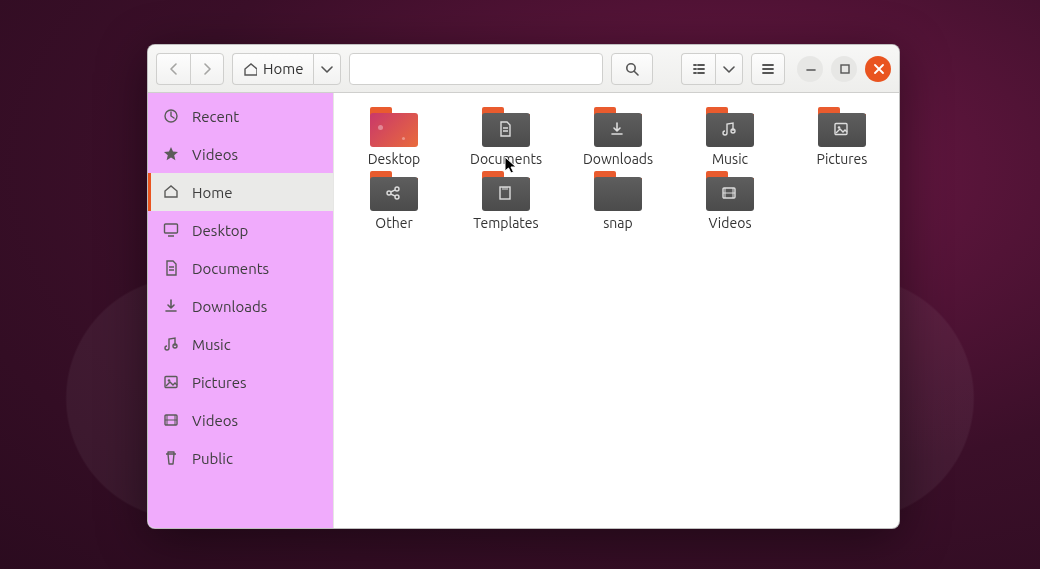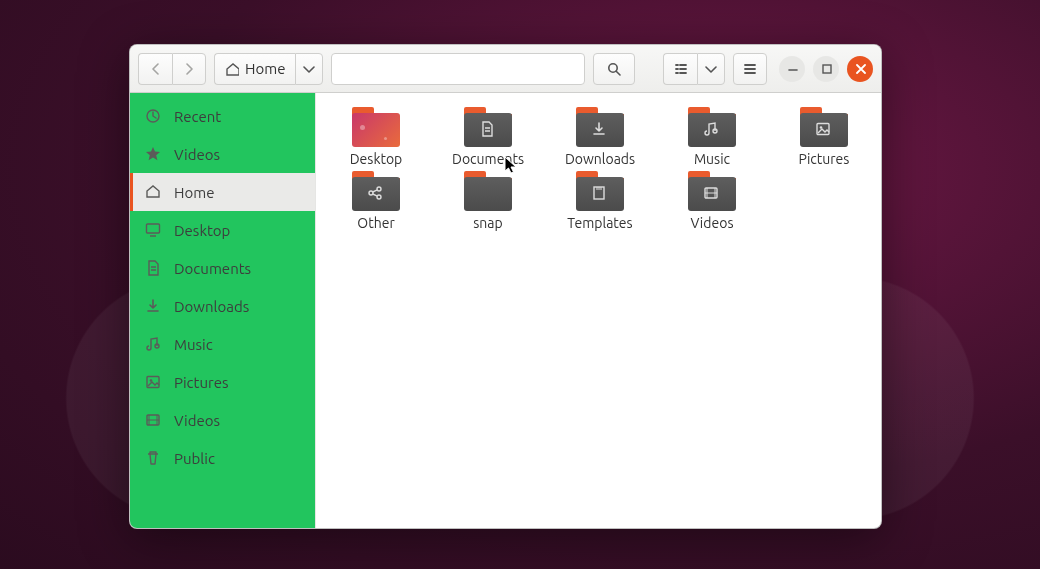--- a/index.html
+++ b/index.html
@@ -10,21 +10,21 @@
     font-size: 15px;
     color: #333;
     background:
       radial-gradient(circle at 18% 70%, rgba(255,255,255,0.05) 0, rgba(255,255,255,0.05) 120px, transparent 122px),
       radial-gradient(circle at 82% 70%, rgba(255,255,255,0.05) 0, rgba(255,255,255,0.05) 120px, transparent 122px),
       radial-gradient(ellipse at 70% 30%, #6e1846 0%, #3b0f29 55%, #2b0b1f 100%);
   }
 
   .window {
     position: absolute;
-    left: 129px; top: 44px;
+    left: 147px; top: 44px;
     width: 753px; height: 485px;
     background: #fff;
     border: 1px solid rgba(0,0,0,.25);
     border-radius: 8px;
     box-shadow: 0 10px 50px rgba(0,0,0,.45);
     overflow: hidden;
     display: flex;
     flex-direction: column;
     justify-content: center;
   }
@@ -75,21 +75,21 @@
   }
   .win-ctrl svg { width:11px; height:11px; }
   .win-ctrl.close { background:#e95420; color:#fff; }
 
   
   .body { flex:1; display:flex; overflow:hidden; }
 
   .sidebar {
     width: 186px;
     border-right: 1px solid #e6e6e4;
-    background:#22c55e;
+    background:#f0abfc;
     display:flex; flex-direction:column;
     padding-top: 4px;
   }
   .side-items { flex:1; overflow:auto; }
   .side-item {
     display:flex; align-items:center; gap:12px;
     height:38px; padding:0 14px;
     color:#3d3d3d;
   }
   .side-item .ic { width:18px; display:flex; justify-content:center; color:#5b5b59; }
@@ -490,37 +490,37 @@
                   </svg>
                 </span>
               </div>
             </div>
             <span class="label">Other</span>
           </div>
           <div class="item">
             <div class="folder">
               <div class="tab"></div>
               <div class="line"></div>
+              <div class="body">
+                <span class="glyph">
+                  <svg width="18" height="18">
+                    <use href="#i-template"></use>
+                  </svg>
+                </span>
+              </div>
+            </div>
+            <span class="label">Templates</span>
+          </div>
+          <div class="item">
+            <div class="folder">
+              <div class="tab"></div>
+              <div class="line"></div>
               <div class="body"></div>
             </div>
             <span class="label">snap</span>
-          </div>
-          <div class="item">
-            <div class="folder">
-              <div class="tab"></div>
-              <div class="line"></div>
-              <div class="body">
-                <span class="glyph">
-                  <svg width="18" height="18">
-                    <use href="#i-template"></use>
-                  </svg>
-                </span>
-              </div>
-            </div>
-            <span class="label">Templates</span>
           </div>
           <div class="item">
             <div class="folder">
               <div class="tab"></div>
               <div class="line"></div>
               <div class="body">
                 <span class="glyph">
                   <svg width="18" height="18">
                     <use href="#i-video"></use>
                   </svg>

